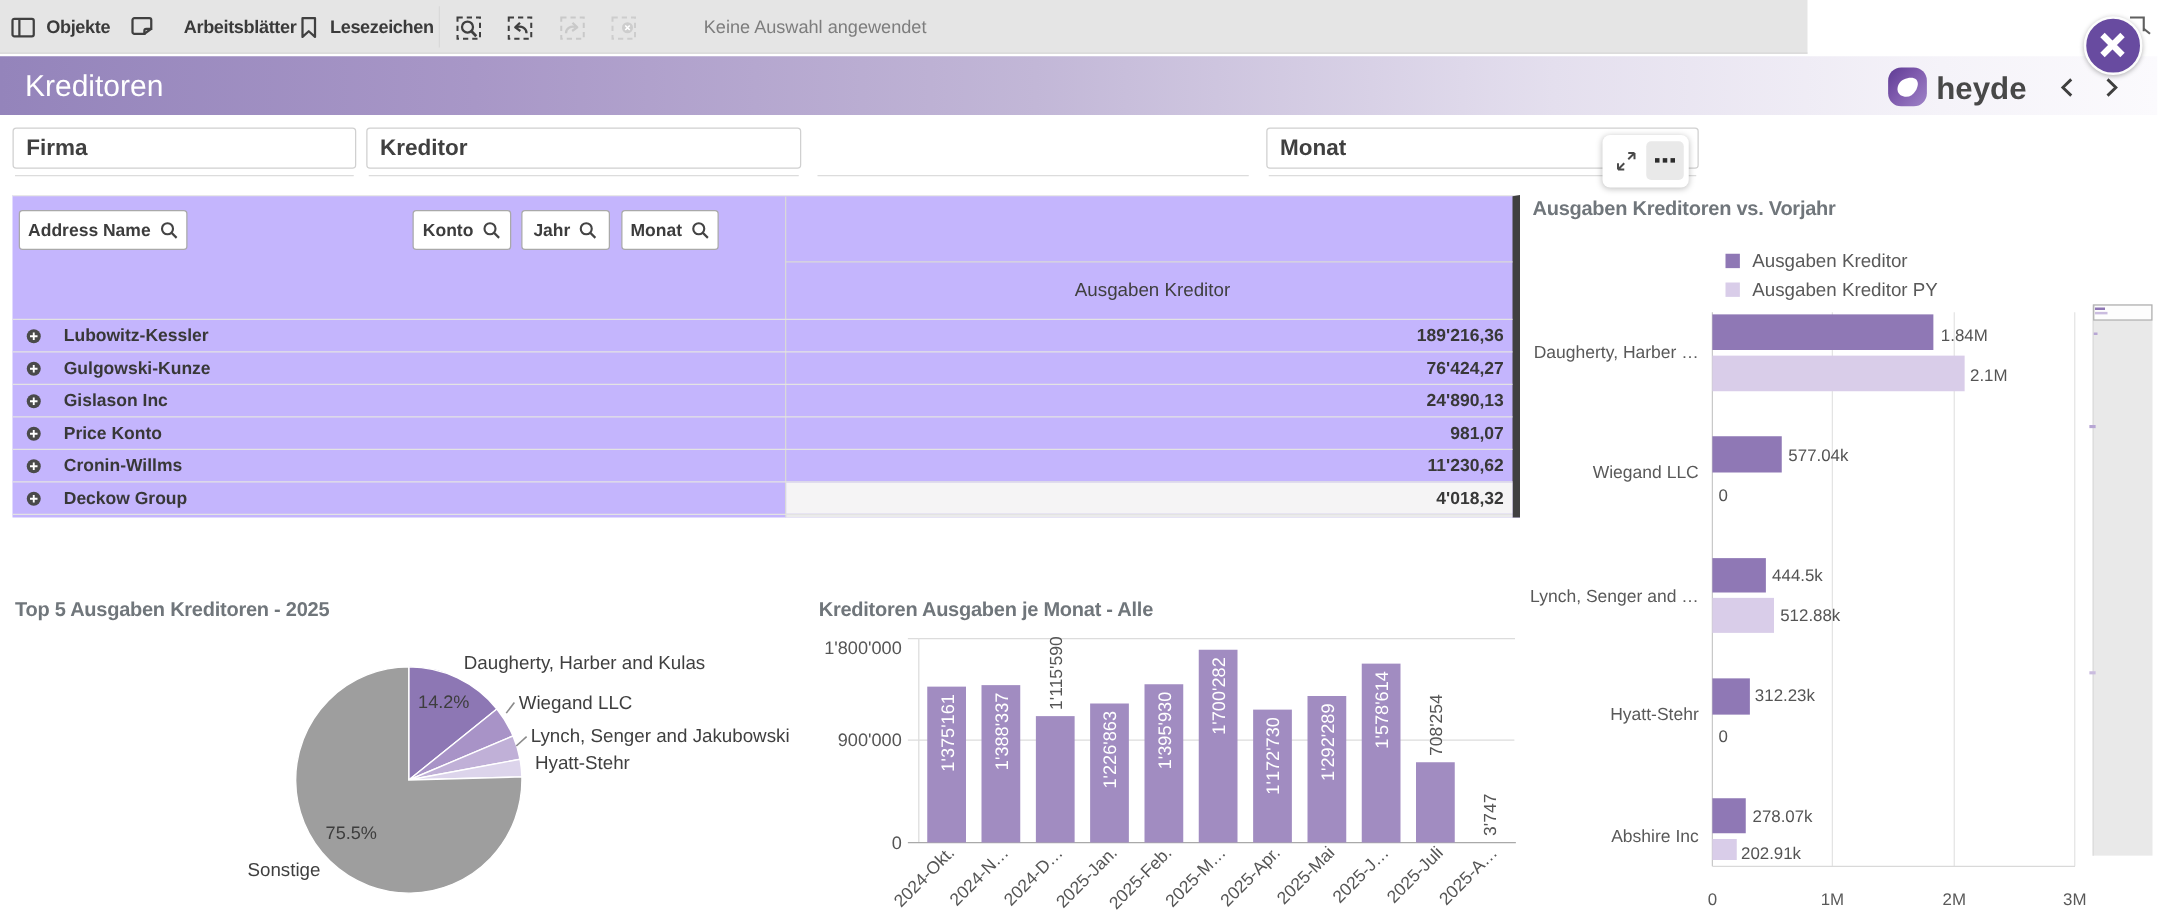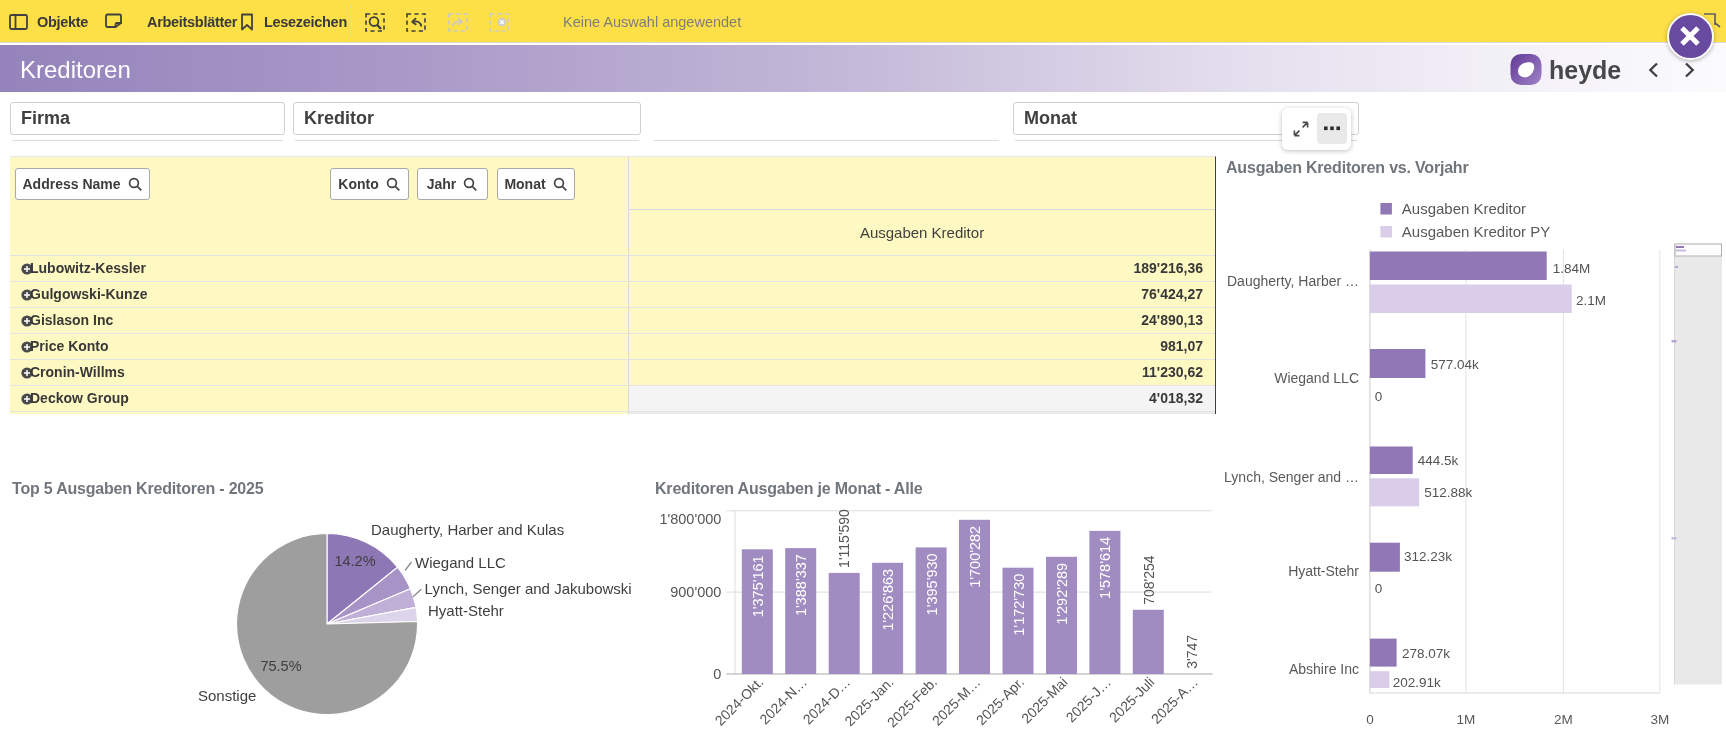--- a/index.html
+++ b/index.html
@@ -3,22 +3,22 @@
 <meta charset="utf-8">
 <style>
 * { margin:0; padding:0; box-sizing:border-box; }
 html,body { width:1726px; height:730px; overflow:hidden; background:#fff;
   font-family:"Liberation Sans", sans-serif; }
 #stage { position:relative; width:1726px; height:730px; }
 .abs { position:absolute; }
 svg { overflow:visible; }
 
 
-#toolbar { position:absolute; left:0; top:0; width:1726px; height:43px;
-  background:#fde047; border-bottom:1px solid #d8d8d8;text-align:center; }
+#toolbar { position:absolute; left:0; top:0; width:1446px; height:43px;
+  background:#e5e5e5; border-bottom:1px solid #d8d8d8;text-align:center; }
 .tbitem { position:absolute; top:0; height:43px; display:flex; align-items:center;
   color:#3a3a3a; font-weight:700; font-size:14.5px; letter-spacing:-0.3px; }
 .tbsep { position:absolute; left:351px; top:5px; height:33px; width:1px; background:#d9d9d9; }
 .tbgrey { color:#7d7d7d; font-weight:400; font-size:14.5px; letter-spacing:0; }
 
 
 #pheader { position:absolute; left:0; top:45px; width:1726px; height:47px;
   background:linear-gradient(to right,#9484bb 0%,#a897c7 22%,#c2b7d7 48%,#e4dfee 72%,#f5f3f9 90%,#fbfafd 100%); }
 #ptitle { position:absolute; left:20px; top:45px; height:47px; display:flex; align-items:center;
   color:#fff; font-size:24px; font-weight:400; padding-top:3px; }
@@ -36,29 +36,29 @@
 .fline { position:absolute; top:140px; height:1px; background:#dcdcdc; }
 
 
 #hovermenu { position:absolute; left:1282px; top:108px; width:69px; height:42px;
   background:#fff; border-radius:6px; box-shadow:0 1px 5px rgba(0,0,0,0.25); z-index:40; }
 #dotbtn { position:absolute; left:35px; top:5px; width:30px; height:31px;
   background:#e9e9e9; border-radius:4px; }
 
 
 #tablepanel { position:absolute; left:10px; top:156px; width:1206px; height:258px;
-  background:#fef9c3; border-top:1px solid #e8e8e8; border-right:1px solid #404040; overflow:hidden; }
+  background:#c4b5fd; border-top:1px solid #e8e8e8; border-right:6px solid #404040; overflow:hidden; }
 .pill { position:absolute; top:11px; height:32px; border:1px solid #a9a9a9; border-radius:3px;
   background:#fff; display:flex; align-items:center; justify-content:center;
   font-size:14px; font-weight:700; color:#3c3c3c; gap:7px; }
 .coldiv { position:absolute; left:618px; top:0; width:1px; height:257px; background:#d9d9d9; }
 .rowline { position:absolute; left:0; width:1206px; height:1px; background:#e3e3e3; }
 .trow { position:absolute; left:0; width:1206px; height:26px; font-size:14px; font-weight:700; color:#383838; }
 .trow .plus { position:absolute; left:11px; top:7px; }
-.trow .name { position:absolute; left:20px; top:0; height:26px; display:flex; align-items:center; }
+.trow .name { position:absolute; left:41px; top:0; height:26px; display:flex; align-items:center; }
 .trow .val { position:absolute; right:13px; top:0; height:26px; display:flex; align-items:center; }
 .hline2 { position:absolute; left:618px; top:52px; width:588px; height:1px; background:#d9d9d9; }
 #colhead { position:absolute; left:618px; top:52px; width:588px; height:46px;
   display:flex; align-items:center; justify-content:center; font-size:15px; color:#3f3f3f; }
 
 
 .ctitle { position:absolute; font-size:16px; font-weight:700; color:#70767b; letter-spacing:-0.2px; }
 </style>
 </head>
 <body>

